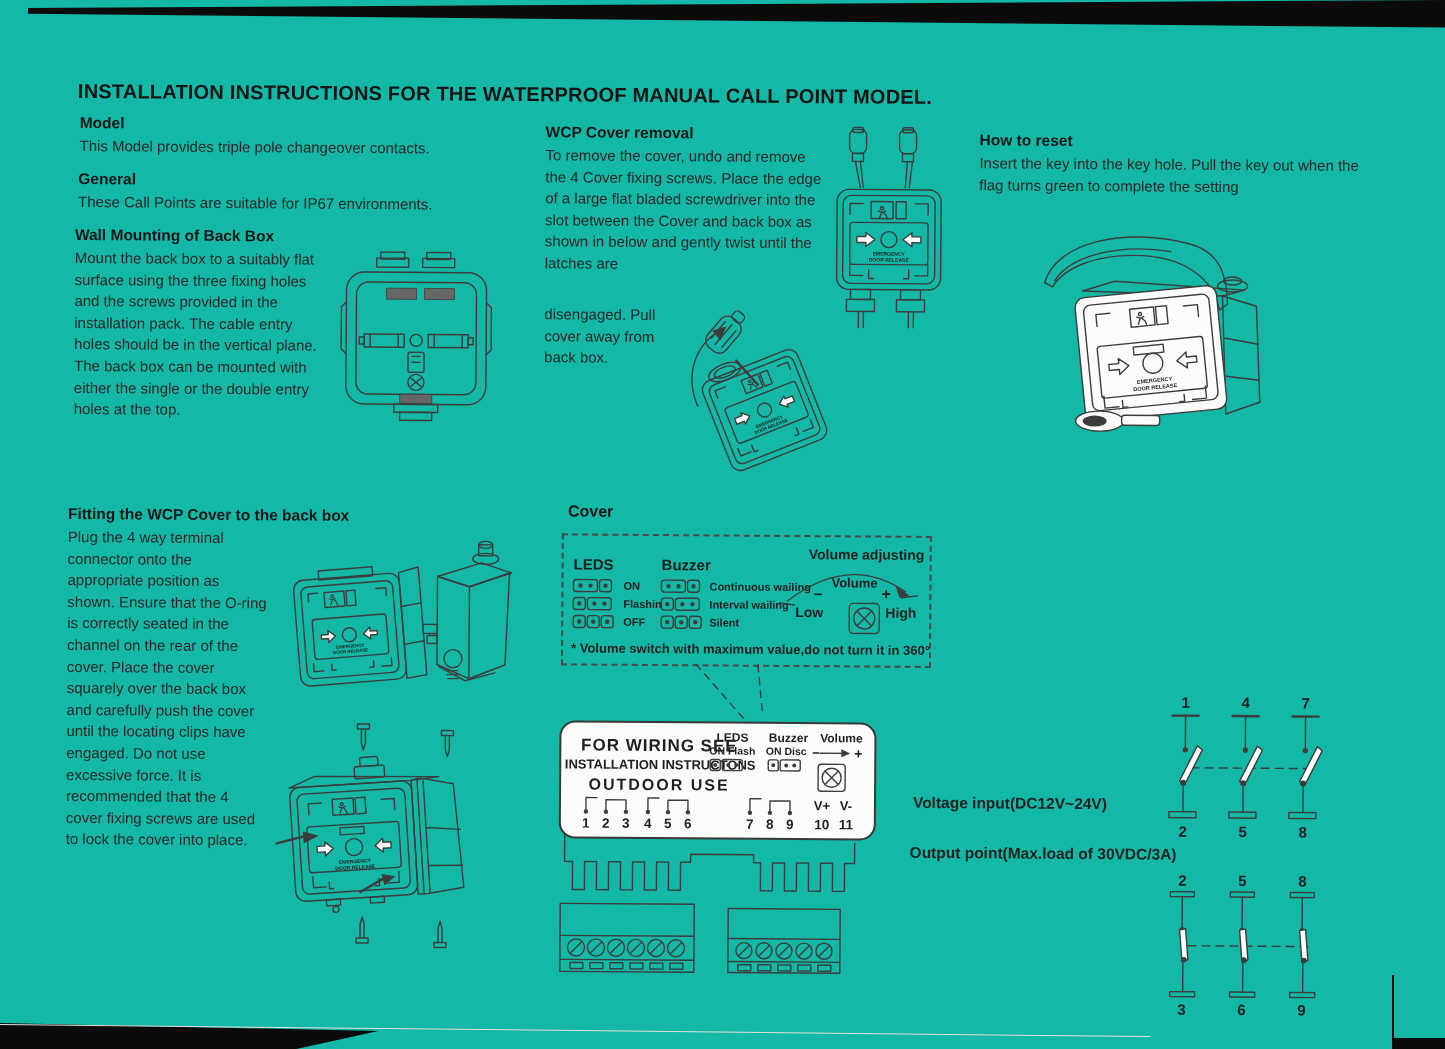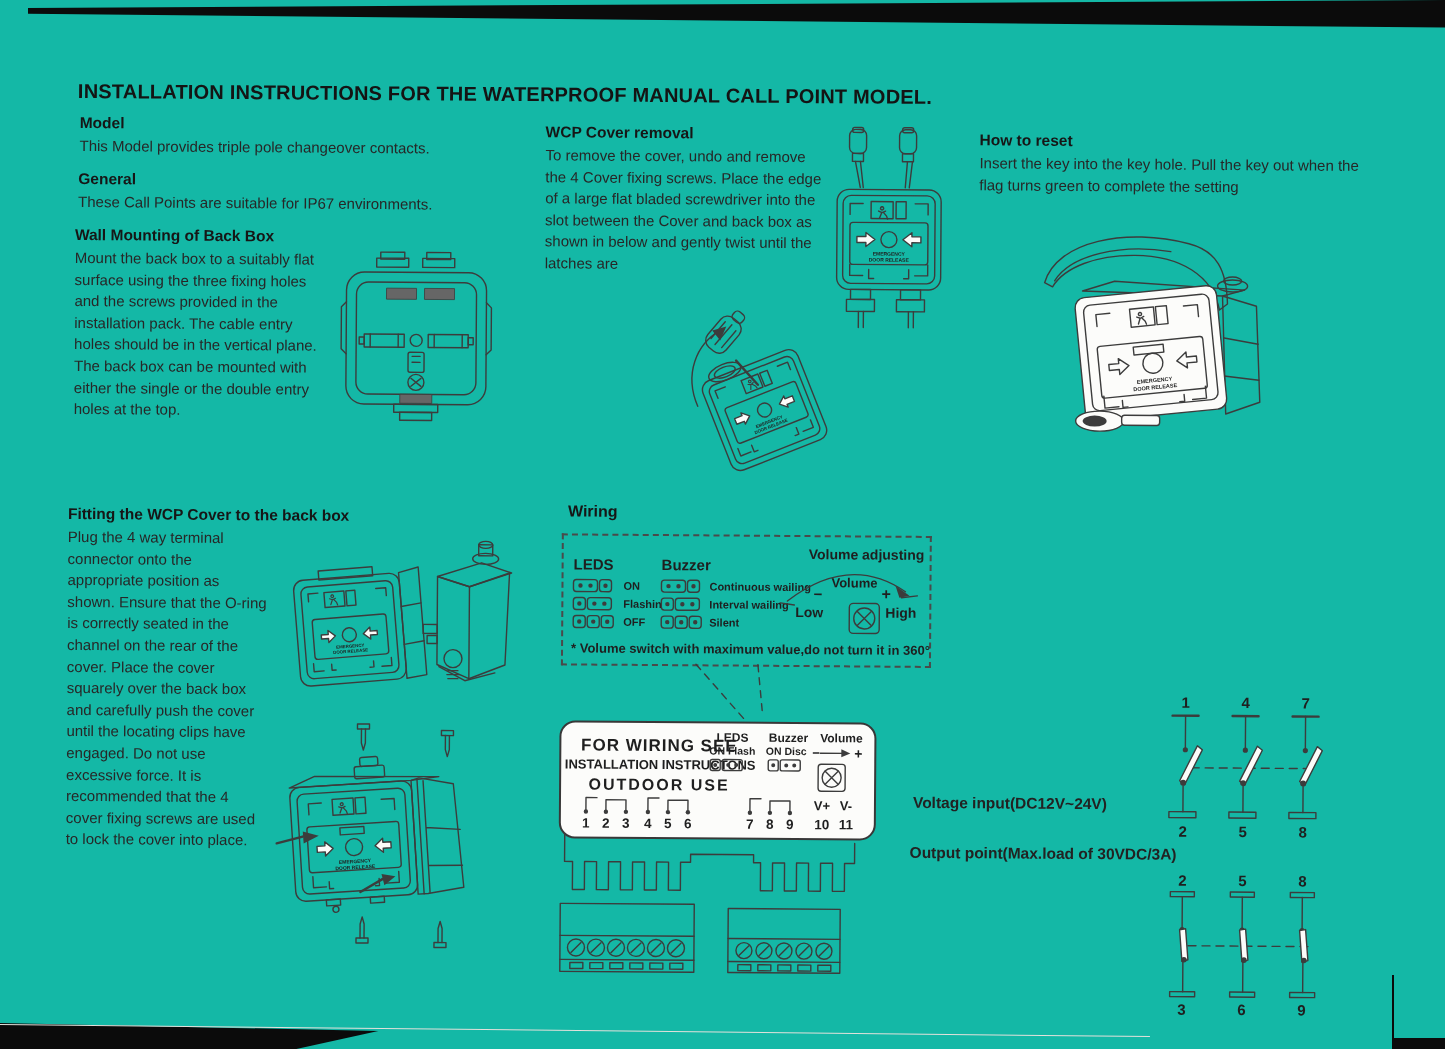--- a/index.html
+++ b/index.html
@@ -69,20 +69,21 @@
         <path class="ln" d="M75,126 l10,8 M75,134 l10,-8"></path>
       <rect class="gry" x="64" y="142" width="32" height="9"></rect>
       <rect class="ln" x="58" y="152" width="44" height="8"></rect>
         <rect class="ln" x="64" y="160" width="32" height="8"></rect>
     </svg>
 
     <div class="abs" style="left:546px;top:120px;width:282px;">
       <h2 class="h">WCP Cover removal</h2>
       <p class="b">To remove the cover, undo and remove the 4 Cover fixing screws. Place the edge of a large flat bladed screwdriver into the slot between the Cover and back box as shown in below and gently twist until the latches are</p>
     </div>
+    <p class="abs b" style="left:546px;top:300px;width:144px;">disengaged. Pull cover away from back box.</p>
 
     <svg class="abs" style="left:820px;top:122px;" width="140" height="200" viewBox="0 0 140 200">
       <rect class="ln" x="30" y="2" width="17" height="24" rx="6"></rect>
         <rect class="ln" x="33" y="0" width="11" height="5" rx="2"></rect>
       <rect class="ln" x="33" y="26" width="11" height="8"></rect>
         <path class="ln" d="M36,34 L41,60 M41,34 L44,60"></path>
       <rect class="ln" x="80" y="2" width="17" height="24" rx="6"></rect>
         <rect class="ln" x="83" y="0" width="11" height="5" rx="2"></rect>
       <rect class="ln" x="83" y="26" width="11" height="8"></rect>
         <path class="ln" d="M88,34 L86,60 M93,34 L90,60"></path>
@@ -245,21 +246,21 @@
         <rect class="ln" x="48" y="176" width="14" height="6"></rect>
           <rect class="ln" x="92" y="176" width="14" height="6"></rect>
         <circle class="ln" cx="57" cy="186" r="3"></circle>
       </g>
       <path class="ln2" d="M2,124 L28,117"></path>
         <polygon class="fl" points="28,112 44,116 29,124"></polygon>
       <path class="ln2" d="M86,172 L108,159"></path>
         <polygon class="fl" points="107,154 121,156 110,165"></polygon>
     </svg>
 
-    <h2 class="abs h" style="left:571px;top:499px;font-size:16px;">Wiring</h2>
+    <h2 class="abs h" style="left:571px;top:499px;font-size:16px;">Cover</h2>
 
     <div class="abs wiringbox" style="left:565px;top:530px;width:366px;height:128px;">
       <svg width="364" height="126" viewBox="0 0 364 126">
         <text x="10" y="34" font-size="15" font-weight="700">LEDS</text>
         <text x="98" y="34" font-size="15" font-weight="700">Buzzer</text>
 
         <g>
           <rect class="ln" x="10" y="44" width="24" height="12" rx="3"></rect>
             <circle class="fl" cx="17" cy="50" r="2.2"></circle>
             <circle class="fl" cx="27" cy="50" r="2.2"></circle>

